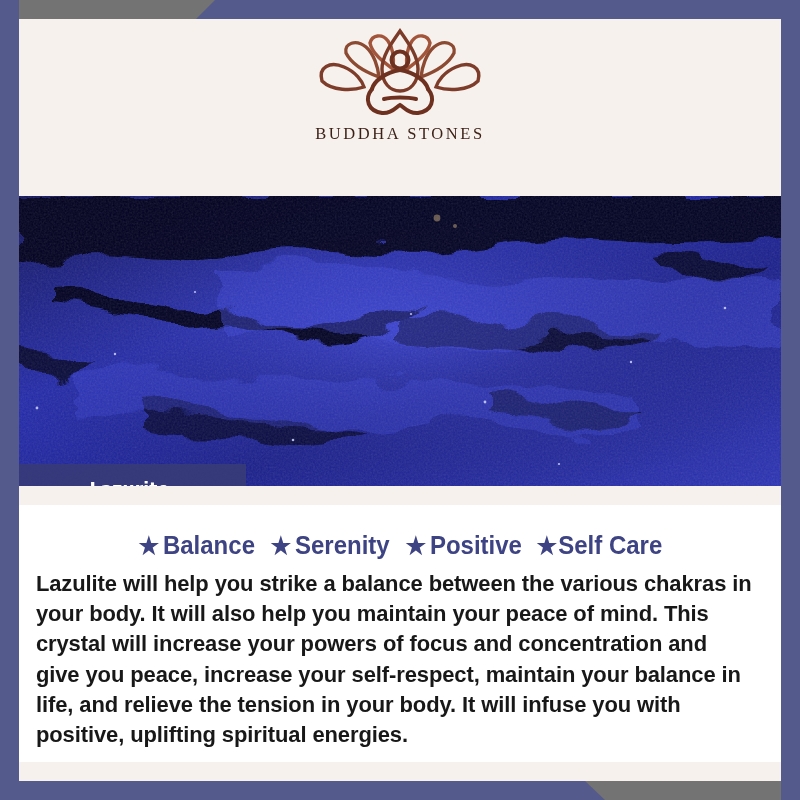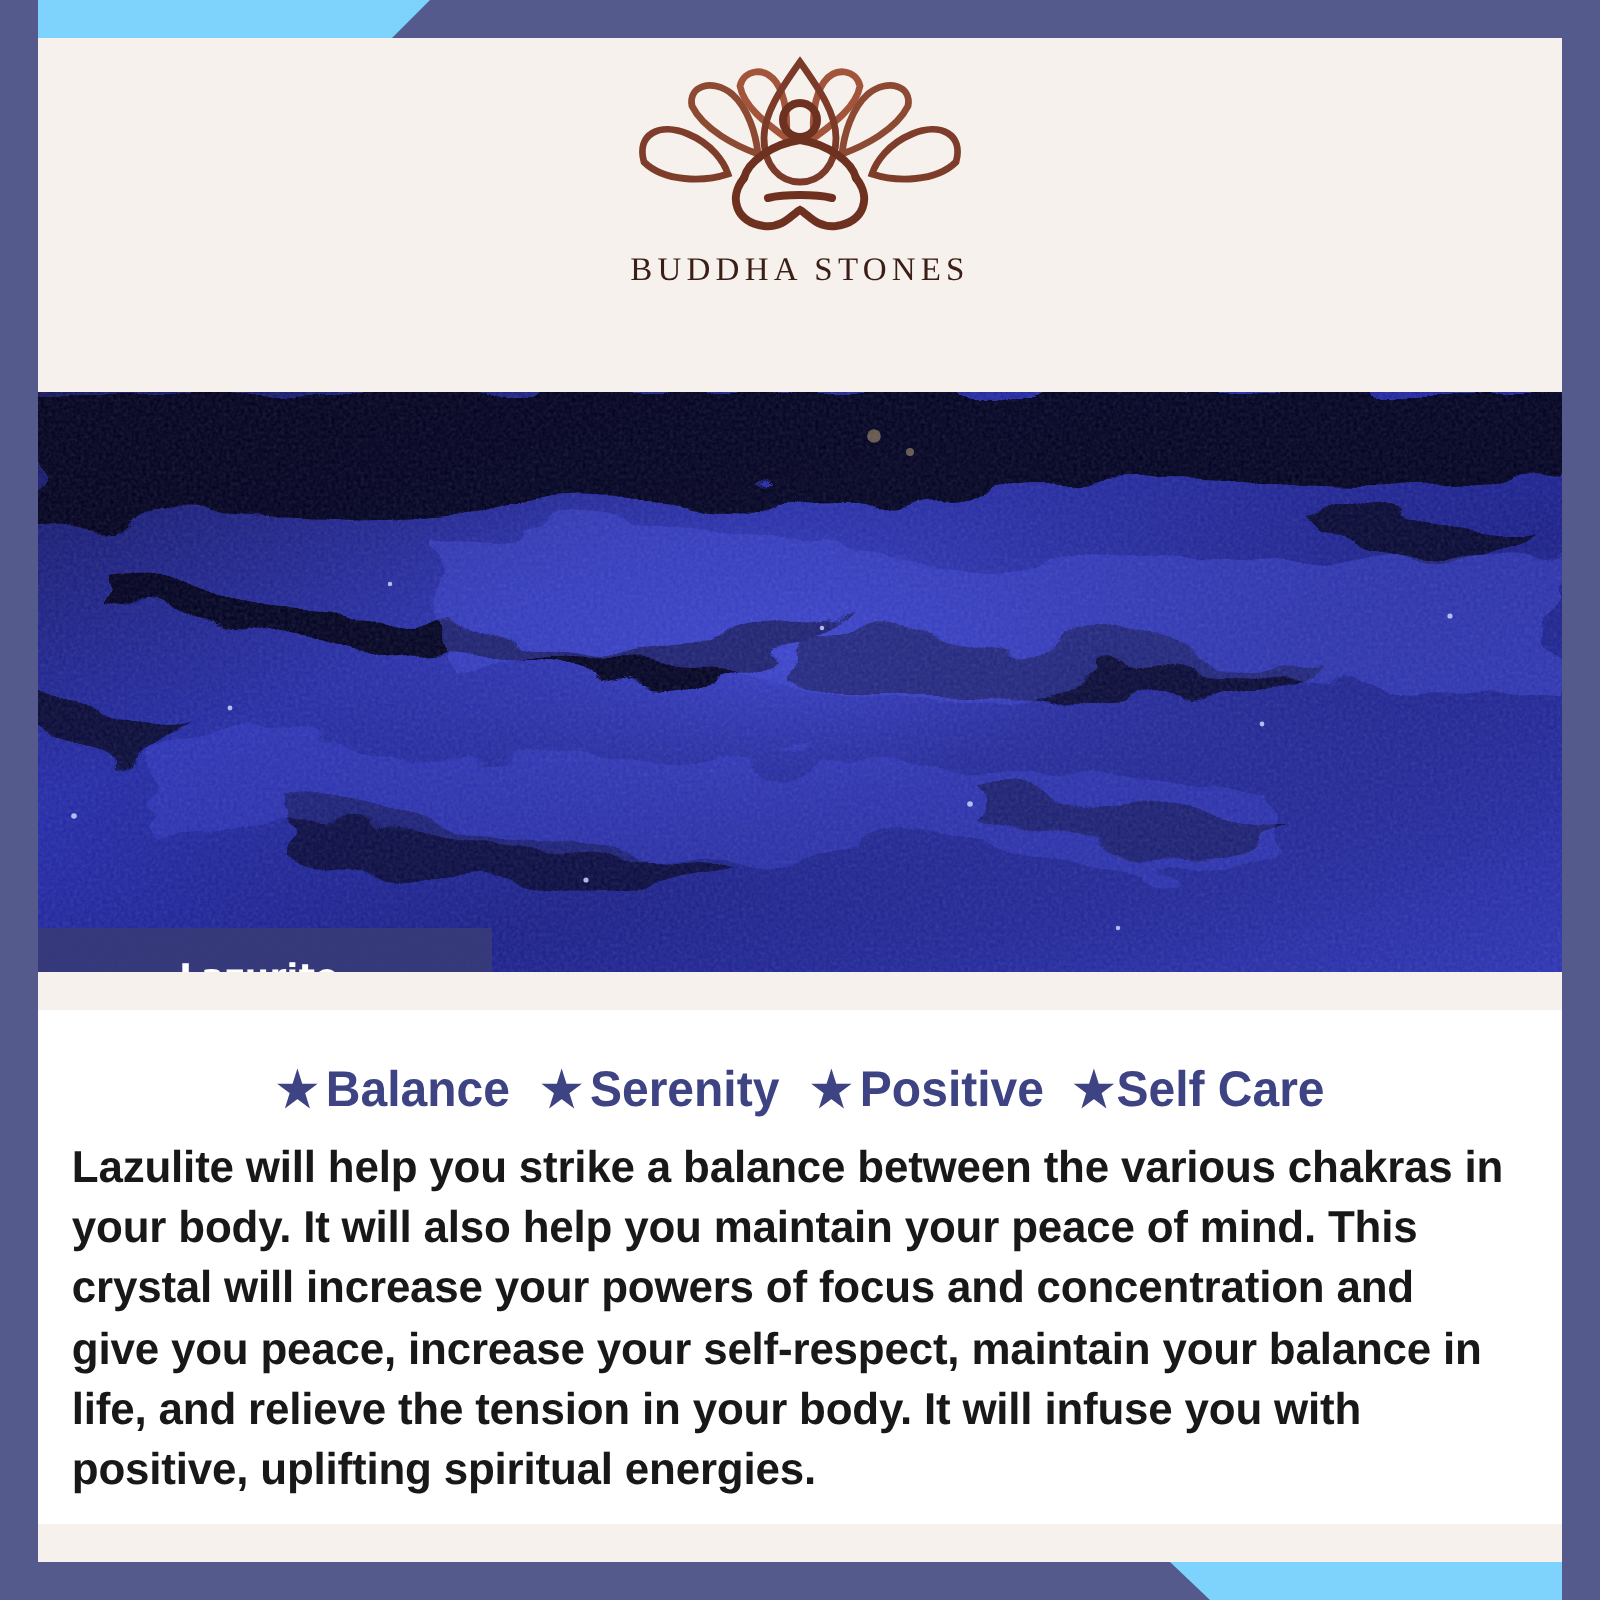--- a/index.html
+++ b/index.html
@@ -9,21 +9,21 @@
     height: 800px;
     overflow: hidden;
     background: #f6f1ec;
     font-family: "Liberation Sans", sans-serif;
   }
 
   .poster {
     position: relative;
     width: 800px;
     height: 800px;
-    background: #7dd3fc;
+    background: #737373;
     overflow: hidden;
     padding-left: 28px;
   }
 
   
   .band-top {
     position: absolute;
     top: 0; left: 0;
     width: 800px; height: 19px;
     background: #555a8c;

